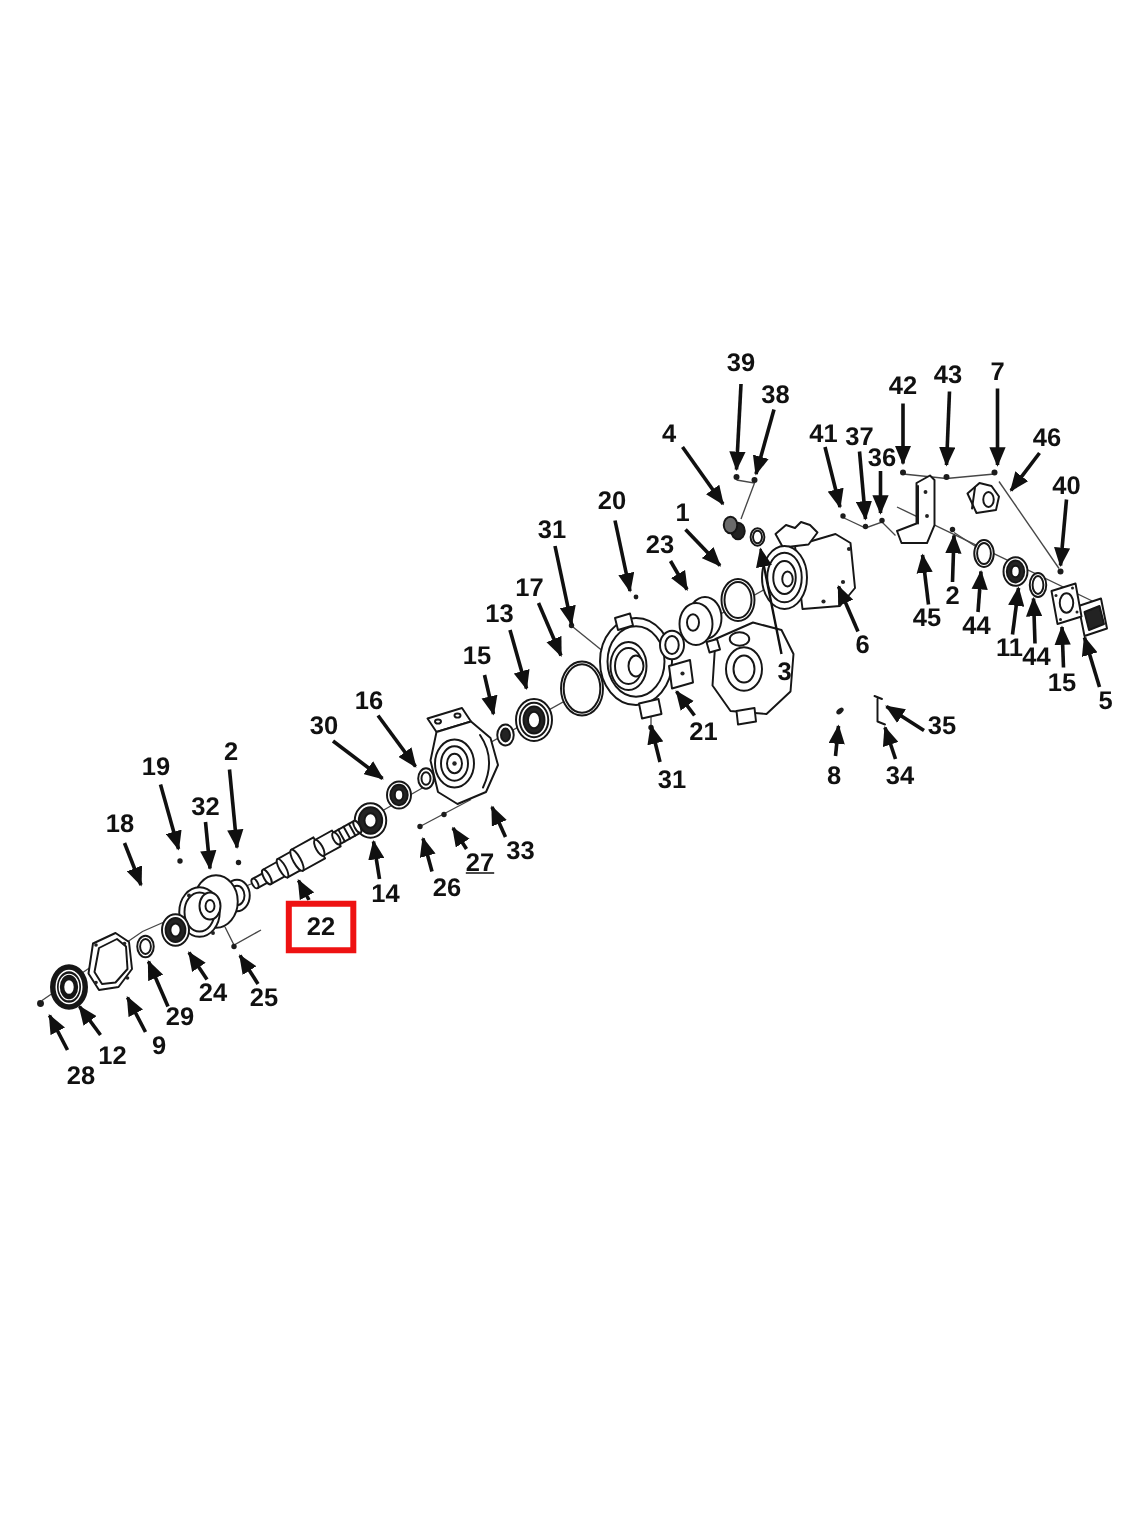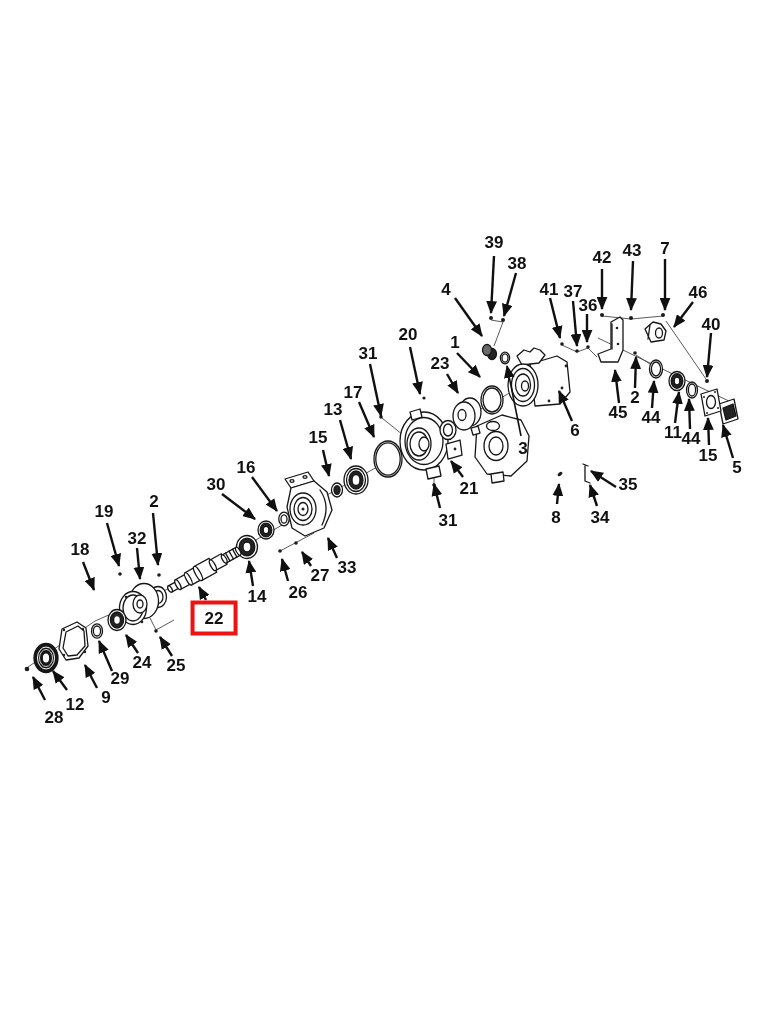--- a/index.html
+++ b/index.html
@@ -368,21 +368,21 @@
       <div class="co-label" style="left: 618px; top: 412px;">45</div>
       <div class="co-label" style="left: 635px; top: 397px;">2</div>
       <div class="co-label" style="left: 651px; top: 417px;">44</div>
       <div class="co-label" style="left: 673px; top: 432px;">11</div>
       <div class="co-label" style="left: 691px; top: 438px;">44</div>
       <div class="co-label" style="left: 708px; top: 455px;">15</div>
       <div class="co-label" style="left: 737px; top: 467px;">5</div>
       <div class="co-label" style="left: 469px; top: 488px; text-align: right;">21</div>
       <div class="co-label" style="left: 448px; top: 520px;">31</div>
       <div class="co-label" style="left: 347px; top: 567px;">33</div>
-      <div class="co-label" style="left: 320px; top: 575px;">27</div>
+      <div class="co-label" style="left: 320px; top: 575px; text-decoration: underline;">27</div>
       <div class="co-label" style="left: 298px; top: 592px;">26</div>
       <div class="co-label" style="left: 257px; top: 596px;">14</div>
       <div class="co-label" style="left: 216px; top: 484px;">30</div>
       <div class="co-label" style="left: 246px; top: 467px;">16</div>
       <div class="co-label hl" style="left: 214px; top: 618px;">22</div>
       <div class="co-label" style="left: 142px; top: 662px;">24</div>
       <div class="co-label" style="left: 176px; top: 665px;">25</div>
       <div class="co-label" style="left: 120px; top: 678px;">29</div>
       <div class="co-label" style="left: 106px; top: 697px;">9</div>
       <div class="co-label" style="left: 75px; top: 704px;">12</div>

